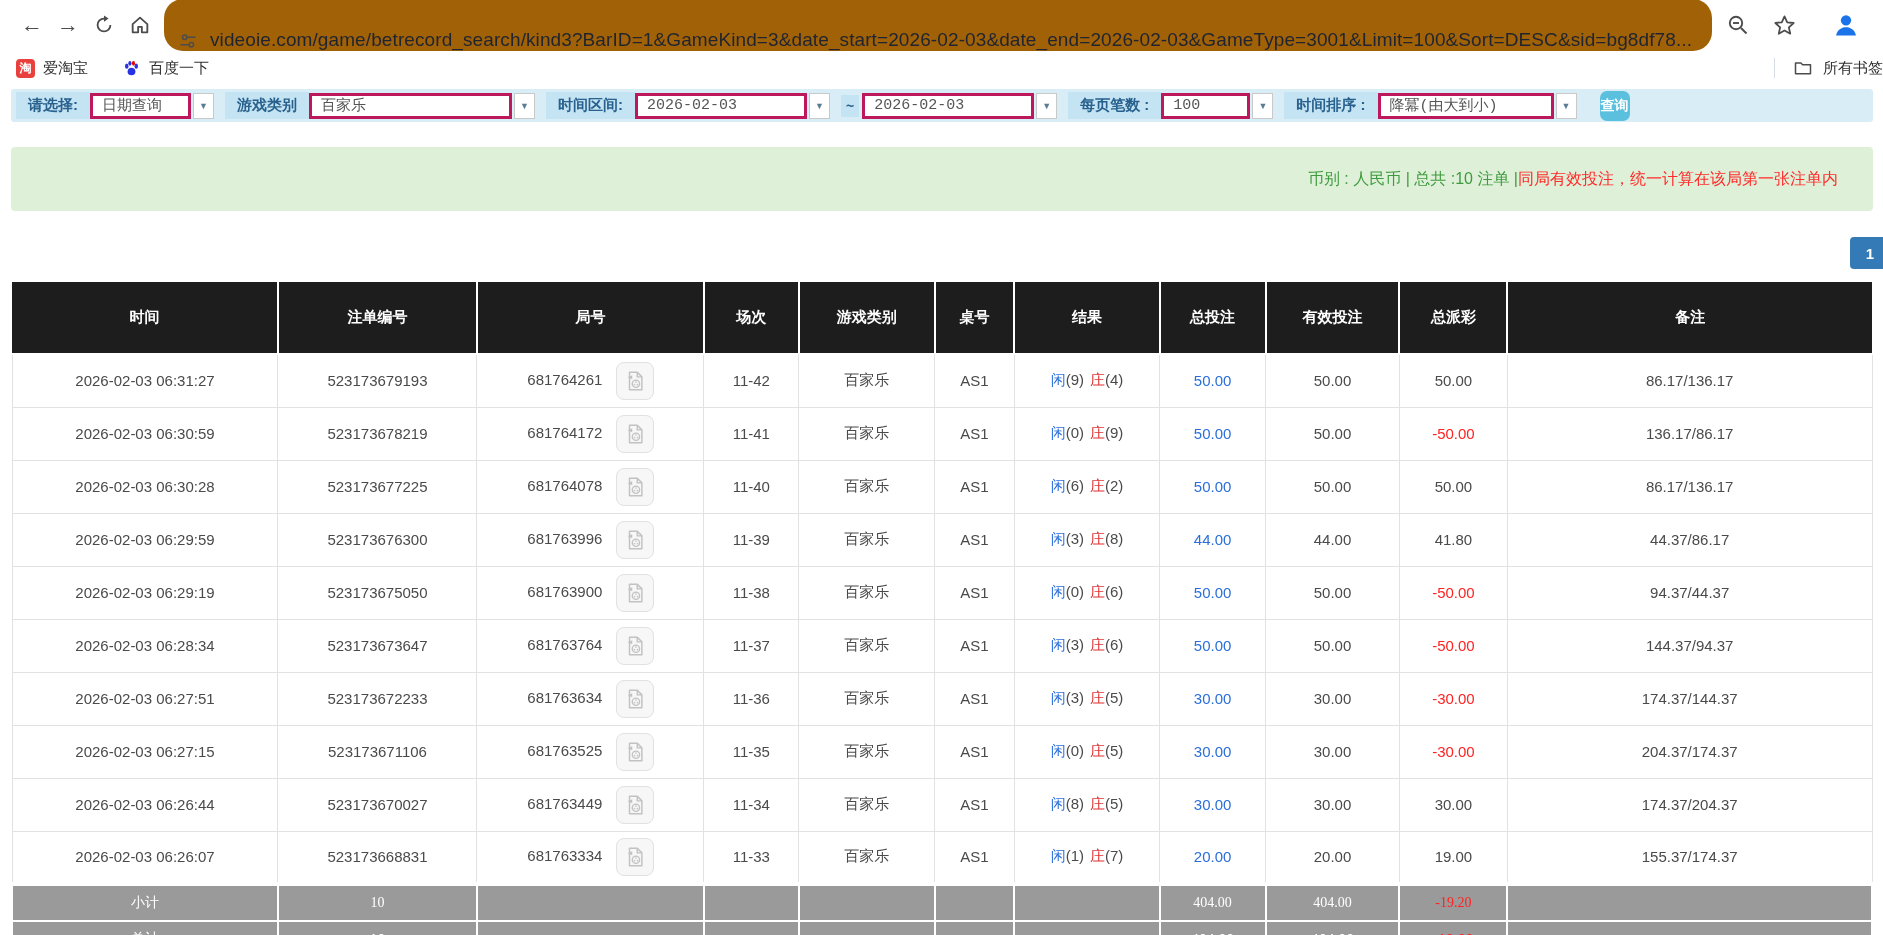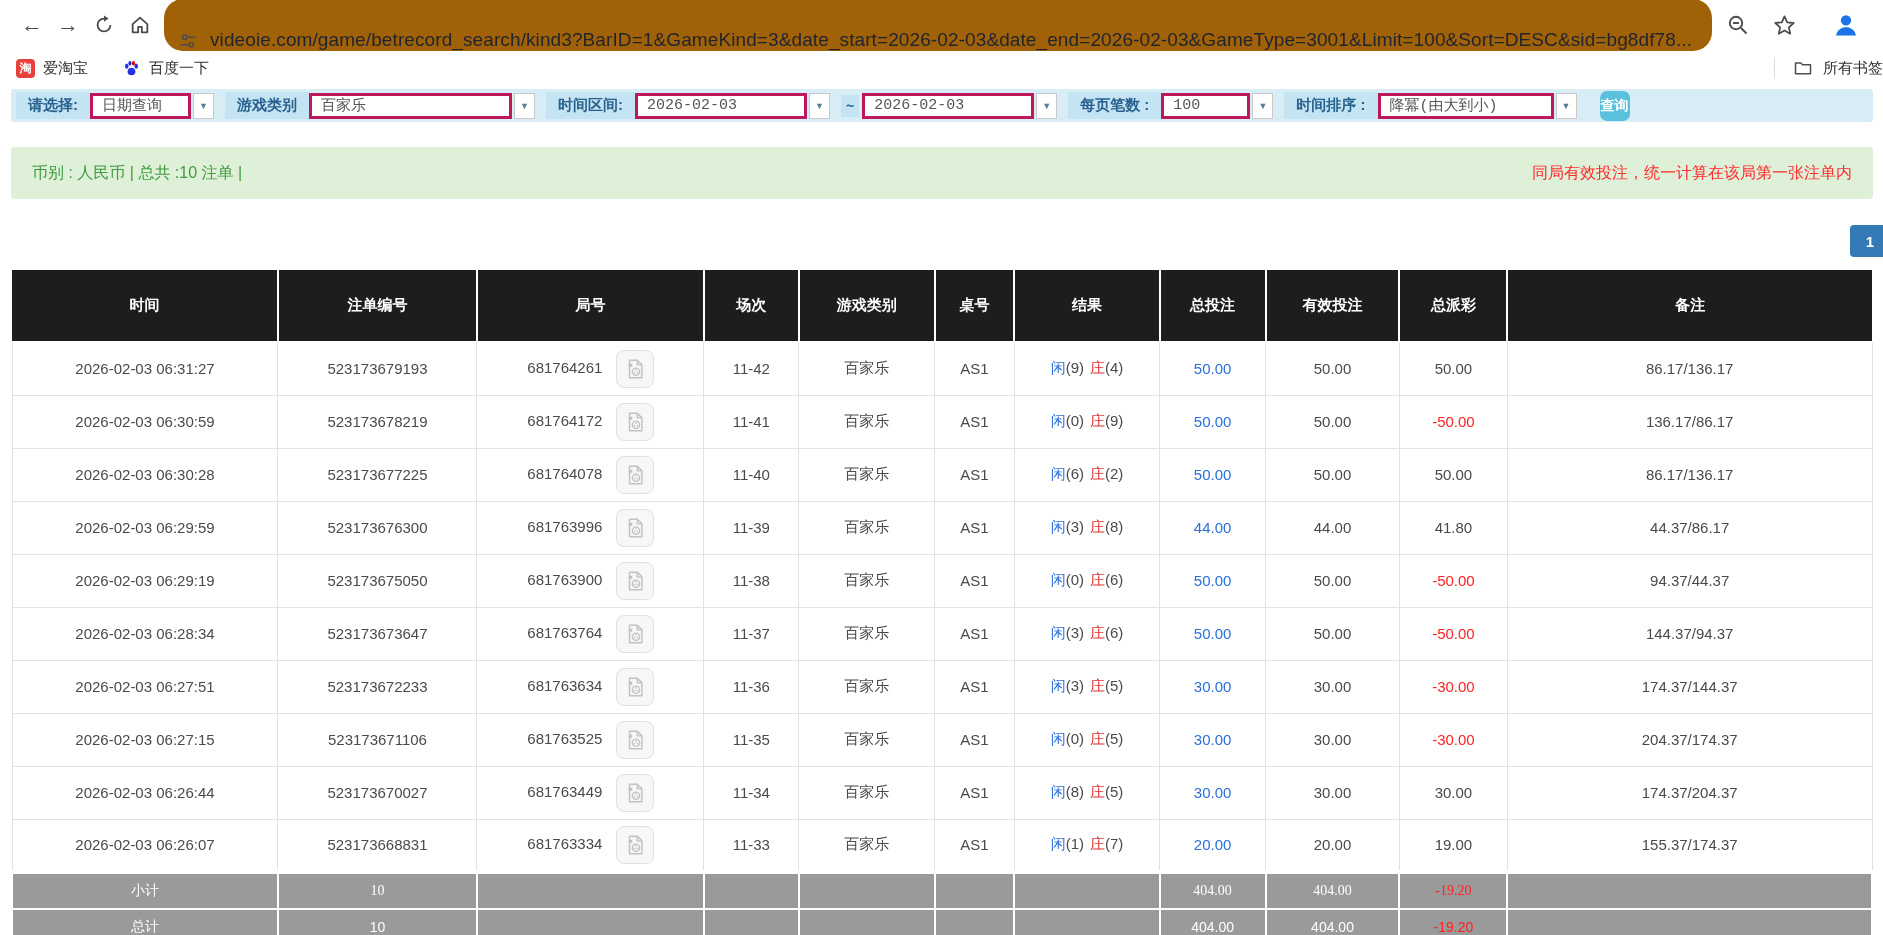--- a/index.html
+++ b/index.html
@@ -35,22 +35,22 @@
   .field { background:#fff; border:3px solid #be185d; height:26px; display:flex; align-items:center;
     padding:0 9px; font-size:15px; color:#555; white-space:nowrap; margin-left:0; flex:0 0 auto;font-family:Liberation Mono, monospace; }
   .dd-arrow { background:#fff; border:1px solid #c9c9c9; height:26px; width:21px; display:flex;
     align-items:center; justify-content:center; color:#5b7c95; font-size:9px; margin-left:2px; margin-right:11px; flex:0 0 auto; }
   .tilde-chip { background:#c4e3f3; color:#29618e; font-size:14px; font-weight:bold; padding:3px 5px; margin-right:3px; flex:0 0 auto; }
   .w-query { width:101px; } .w-game { width:203px; } .w-date { width:172px; } .w-size { width:89px; } .w-sort { width:176px; }
   .search-btn { background:#5bc0de; color:#fff; border:none; font-weight:bold; font-size:14px;
     padding:6px 1px; border-radius:7px; margin-left:12px; cursor:pointer; flex:0 0 auto; }
 
   
-  .summary-bar { margin:25px 10px 0 11px; height:52px; background:#dff0d8; border-radius:4px;
-    display:flex; align-items:center; justify-content:space-between; padding:0 21px; }
+  .summary-bar { margin:25px 10px 0 11px; height:64px; background:#dff0d8; border-radius:4px;
+    display:flex; align-items:center; justify-content:flex-end; padding:0 35px; }
   .summary-left { color:#3f9b3f; font-size:16px; }
   .summary-notice { color:#ff2a2a; font-size:16px; }
 
   
   .pager-row { margin-top:26px; height:32px; display:flex; justify-content:flex-end; }
   .page-btn { background:#337ab7; color:#fff; font-size:15px; font-weight:bold; border:none;
     width:40px; height:32px; border-radius:4px; margin-right:-7px; cursor:pointer; }
 
   
   table.bets { width:1862px; margin:13px 10px 0 11px; border-collapse:collapse; table-layout:fixed; }

